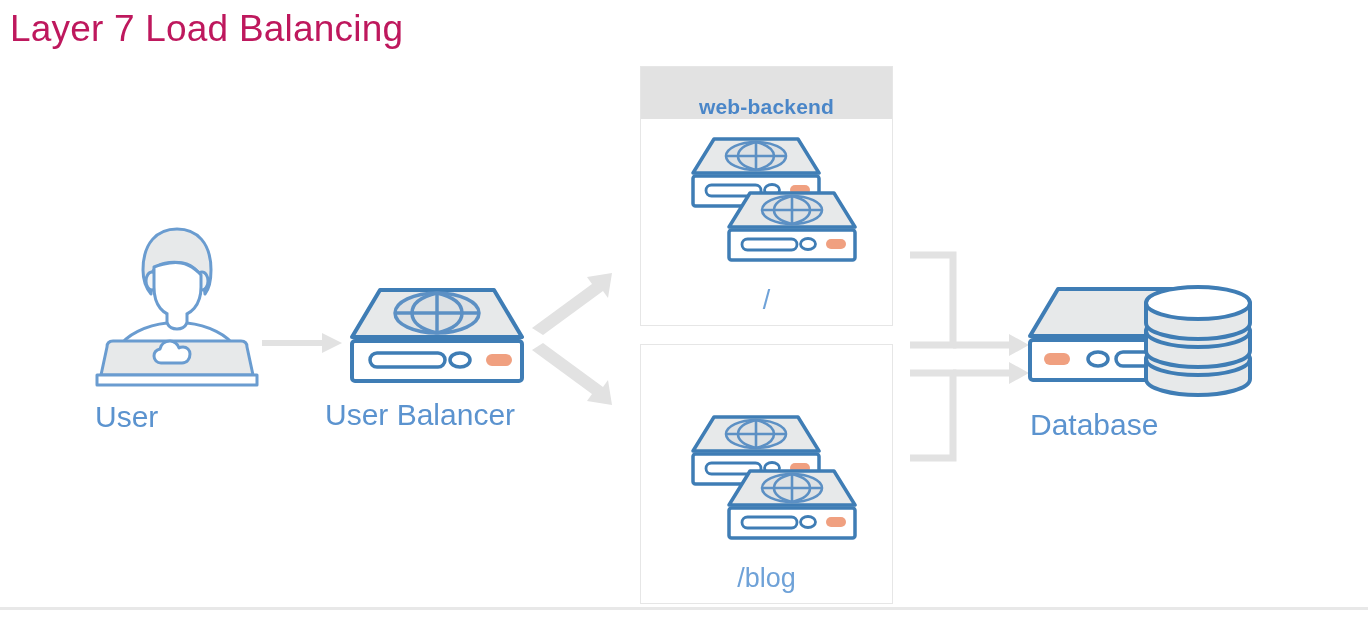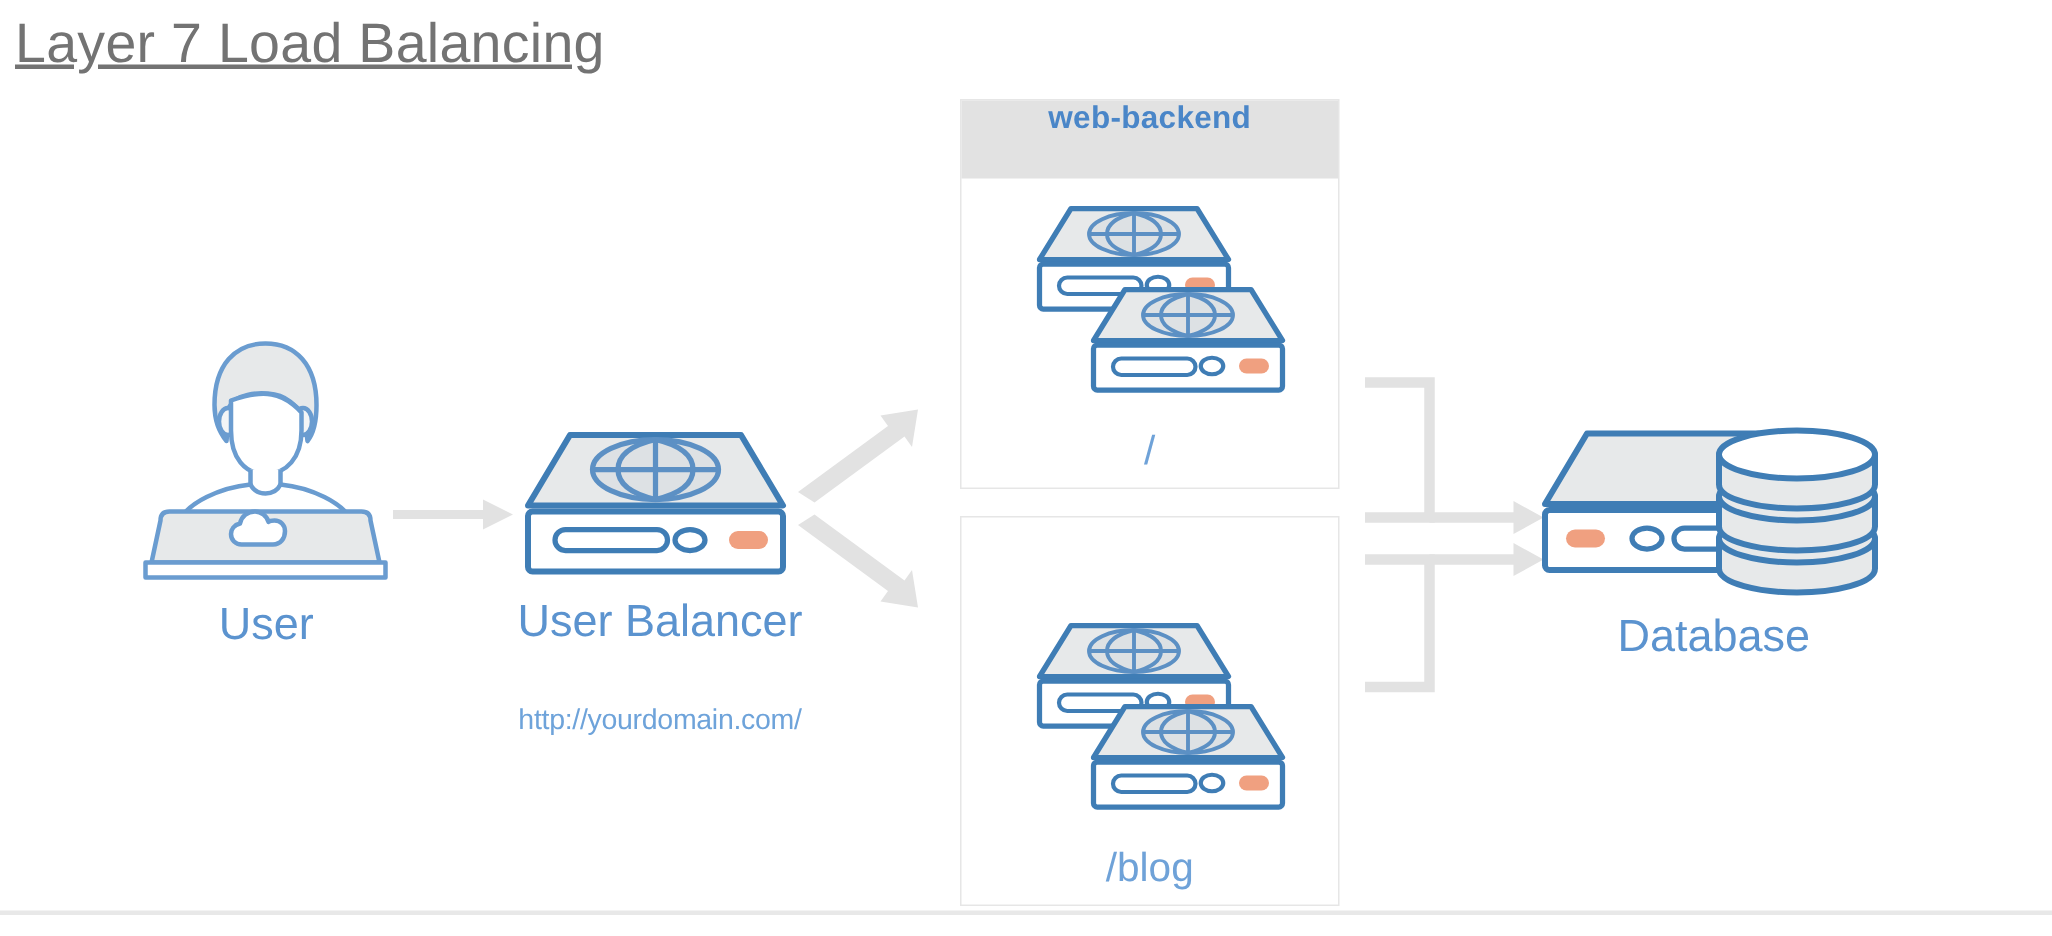--- a/index.html
+++ b/index.html
@@ -17,31 +17,29 @@
     height: 624px;
     background: #ffffff;
     overflow: hidden;
   }
   .title {
     position: absolute;
     left: 10px;
     top: 8px;
     font-size: 37px;
     font-weight: 400;
-    color: #737373;
+    color: #be185d;
     letter-spacing: 0.2px;
     white-space: nowrap;
-    text-decoration: underline;
   }
   .node-label {
     position: absolute;
     font-size: 30px;
     color: #5b93cf;
     font-weight: 400;
-    text-align: center;
     white-space: nowrap;
   }
   .url-label {
     position: absolute;
     font-size: 19px;
     color: #6ea3da;
     text-align: center;
     white-space: nowrap;
     letter-spacing: -0.2px;
   }
@@ -52,21 +50,21 @@
     box-sizing: border-box;
   }
   .backend-header {
     position: absolute;
     left: 0;
     top: 0;
     right: 0;
     height: 52px;
     background: #e2e2e2;
     display: flex;
-    align-items: flex-start;
+    align-items: flex-end;
     justify-content: center;
   }
   .backend-header-text {
     font-size: 21px;
     font-weight: bold;
     color: #4a86c8;
     letter-spacing: 0.2px;
   }
   .backend-path {
     position: absolute;
@@ -139,21 +137,20 @@
         <path d="M89,8 C106,12 114,19 114,28 C114,37 106,44 89,48" fill="none" stroke="#5c90c4" stroke-width="3.5"></path>
       </g>
 
       <rect x="4" y="56" width="170" height="40" rx="3" fill="#ffffff" stroke="#3f7db5" stroke-width="4"></rect>
       <rect x="22" y="68" width="75" height="14" rx="7" fill="#ffffff" stroke="#3f7db5" stroke-width="3.5"></rect>
       <ellipse cx="112" cy="75" rx="10" ry="7" fill="#ffffff" stroke="#3f7db5" stroke-width="3.5"></ellipse>
       <rect x="138" y="69" width="26" height="12" rx="6" fill="#f0a080"></rect>
     </svg>
   </div>
   <div class="node-label" style="left:325px; top:398px; width:230px;">User Balancer</div>
-  <div class="url-label" style="left:315px; top:470px; width:250px;">http://yourdomain.com/</div>
 
   <div class="icon-wrap" style="left:530px; top:262px;">
     <svg width="90" height="75" viewBox="0 0 90 75">
       <path d="M2,72 L62,28 L57,21 L82,17 L78,42 L73,35 L13,79 Z" fill="#e2e2e2" transform="translate(0,-6)"></path>
     </svg>
   </div>
 
   <div class="icon-wrap" style="left:530px; top:342px;">
     <svg width="90" height="75" viewBox="0 0 90 75">
       <path d="M2,2 L62,46 L57,53 L82,57 L78,32 L73,39 L13,-5 Z" fill="#e2e2e2" transform="translate(0,6)"></path>

